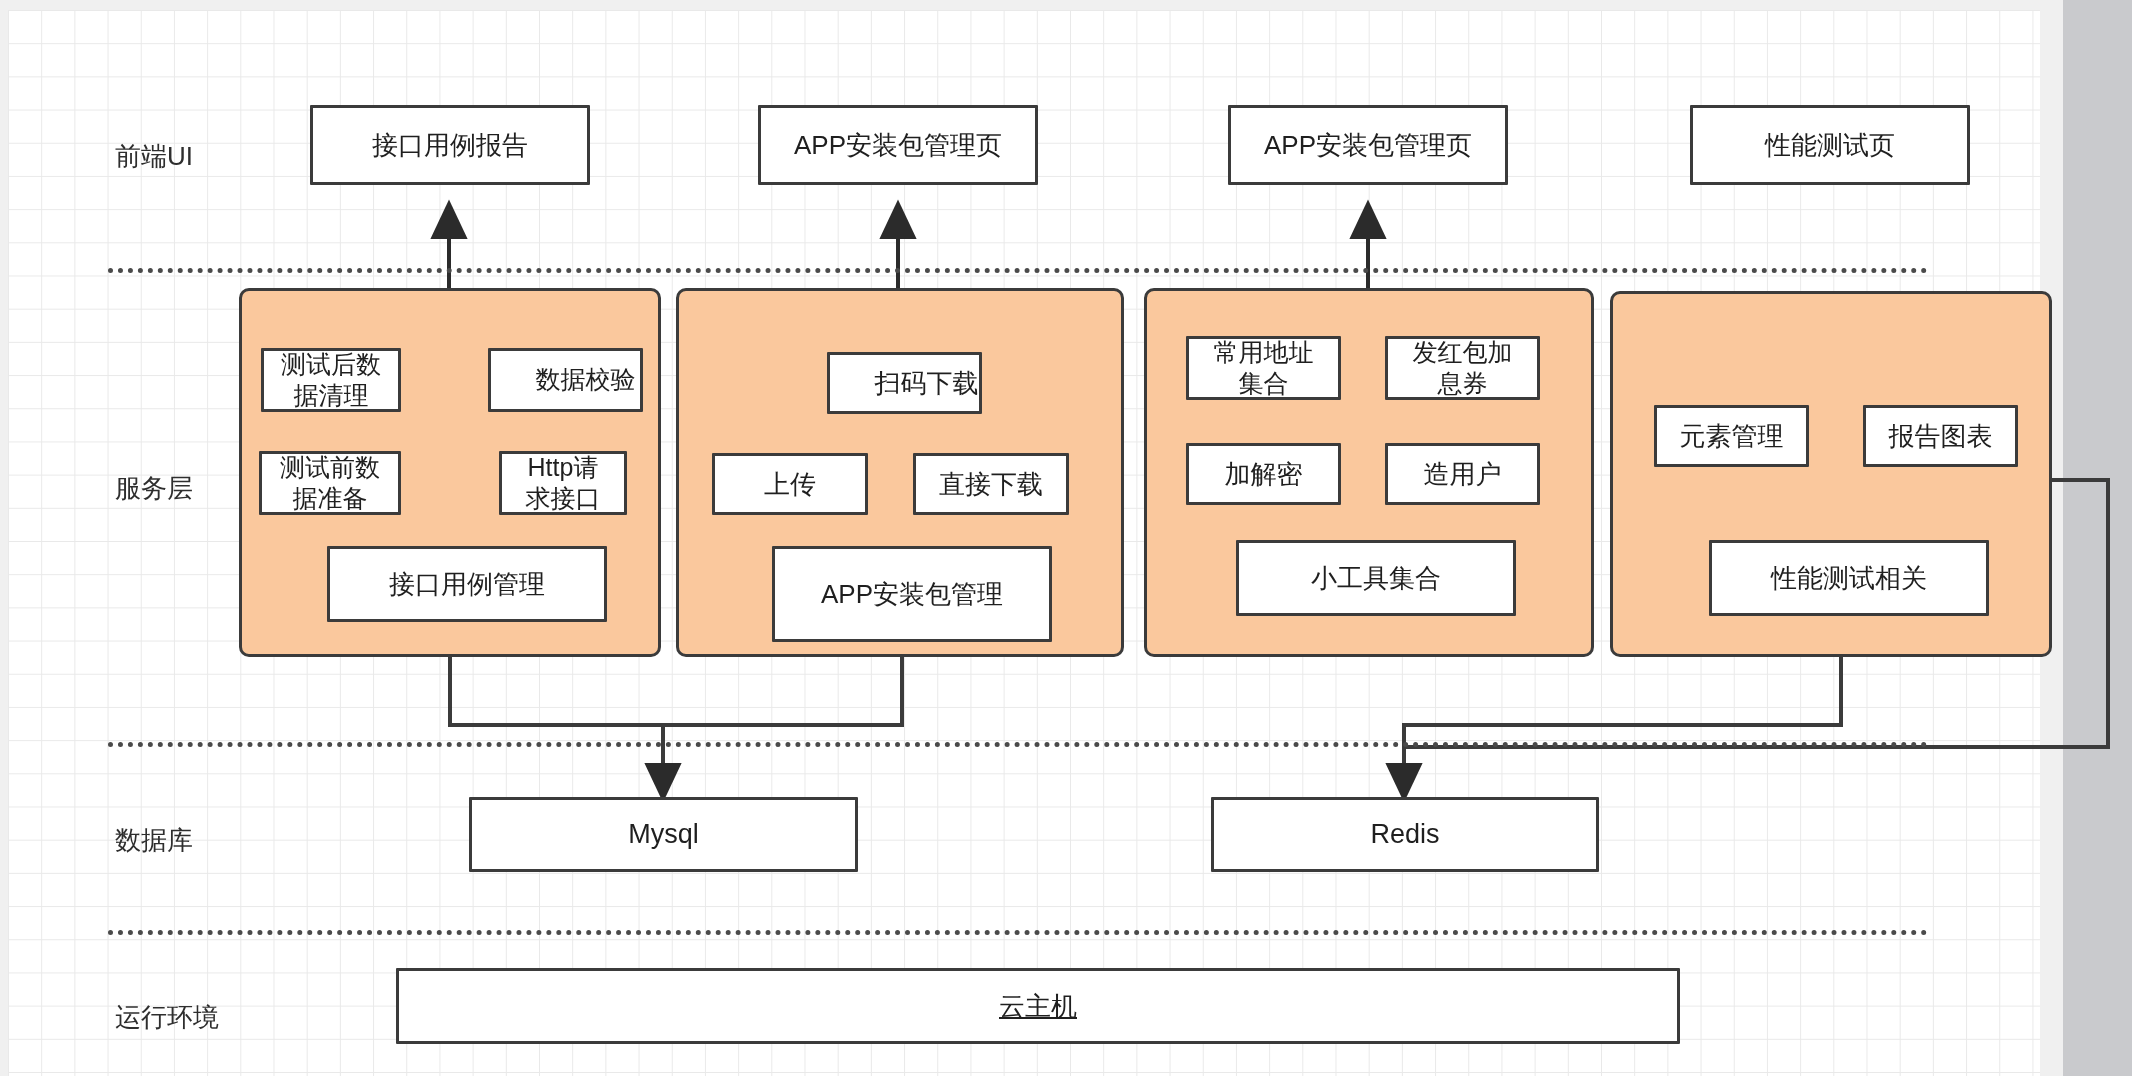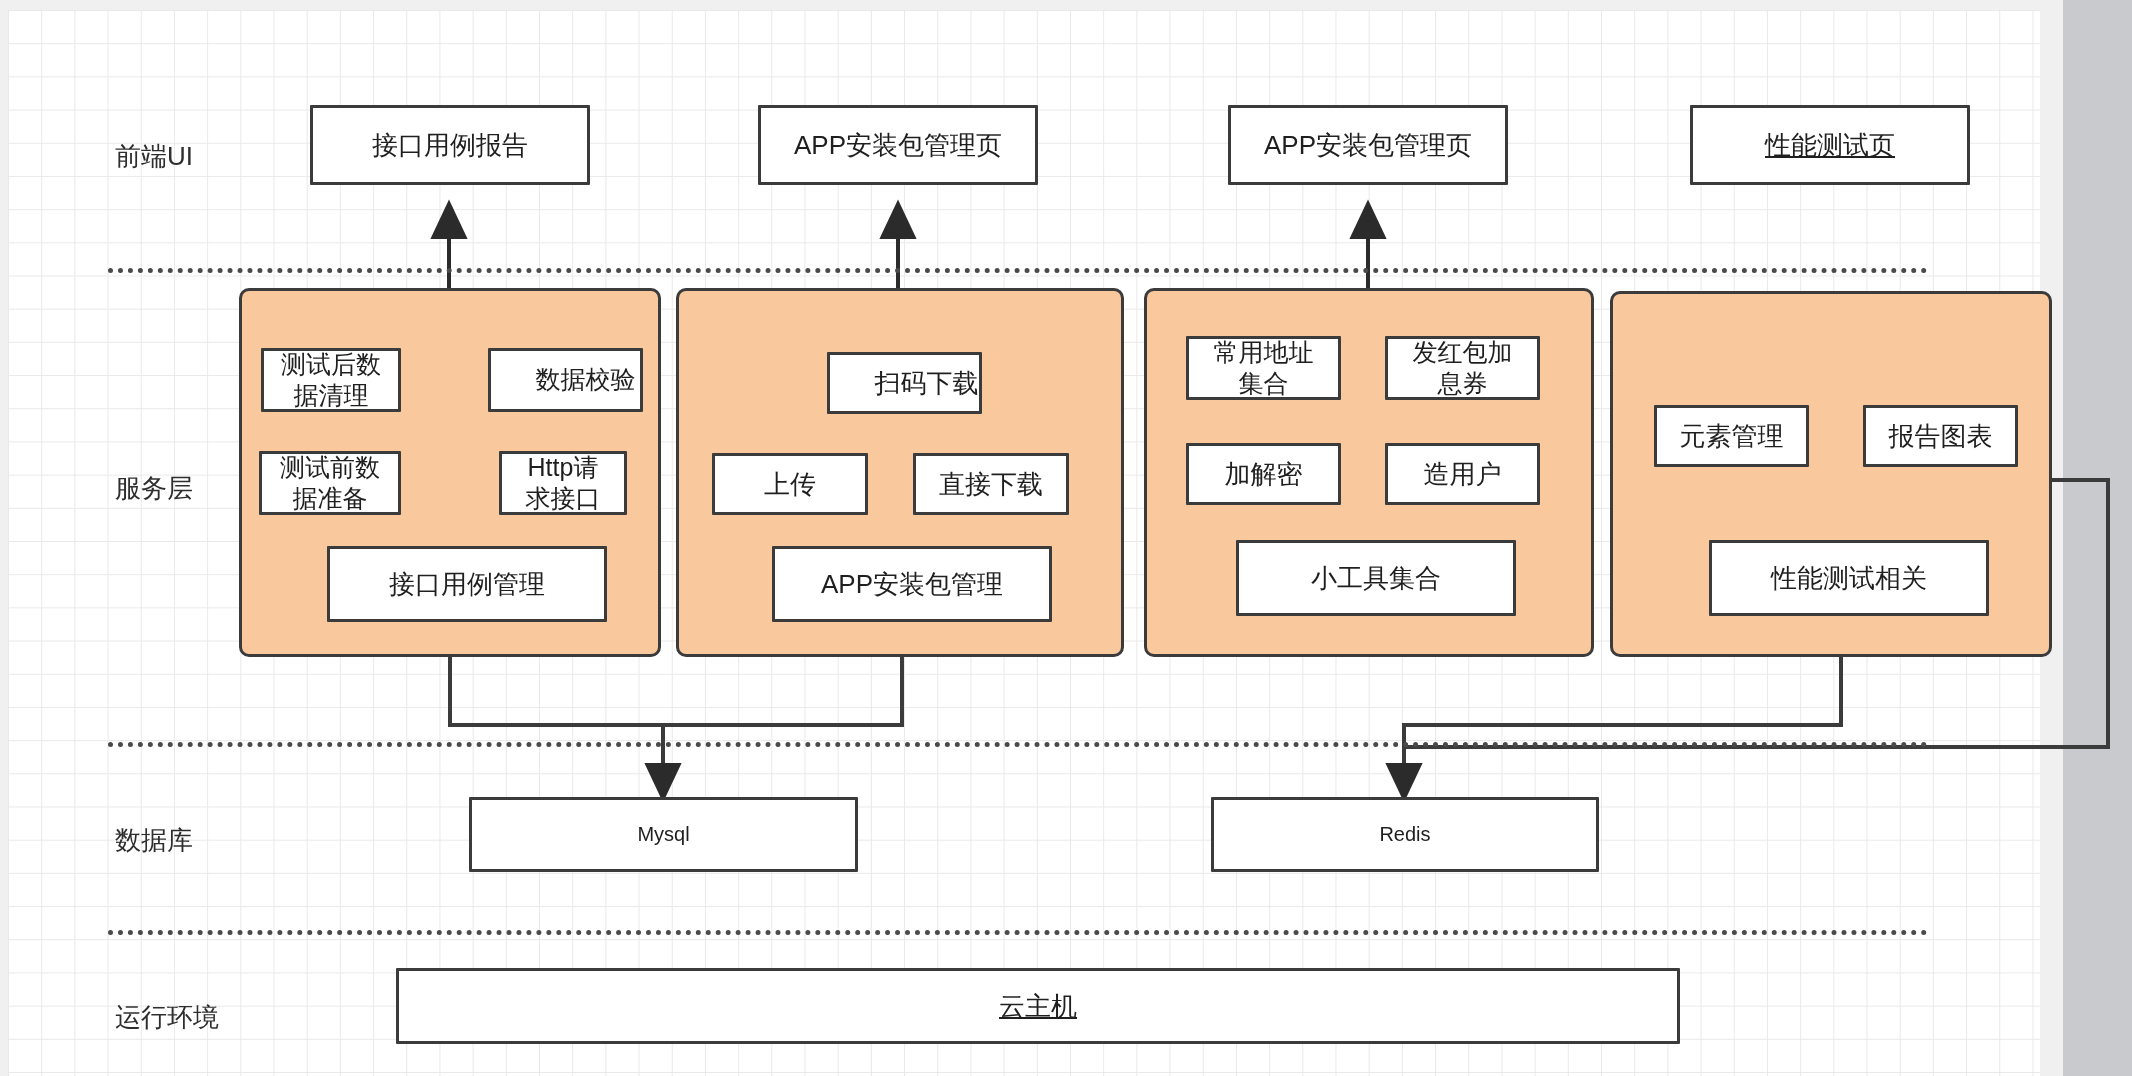--- a/index.html
+++ b/index.html
@@ -73,21 +73,21 @@
     color: #1f1f1f;
     display: flex;
     align-items: center;
     justify-content: center;
     text-align: center;
     font-size: 26px;
     line-height: 1.25;
     border-radius: 1px;
   }
   .node.sm  { font-size: 25px; border-width: 3px; }
-  .node.lat { font-size: 20px; }
+  .node.lat { font-size: 27px; }
 
   
   .panel {
     position: absolute;
     box-sizing: border-box;
     background: #fac89d;
     border: 3px solid #3b3b3b;
     border-radius: 10px;
   }
 
@@ -146,21 +146,21 @@
   <div class="sep" style="left:108px; top:930px; width:1820px;"></div>
 
   <div class="row-label" style="left:115px; top:141px;">前端UI</div>
   <div class="row-label" style="left:115px; top:473px;">服务层</div>
   <div class="row-label" style="left:115px; top:825px;">数据库</div>
   <div class="row-label" style="left:115px; top:1002px;">运行环境</div>
 
   <div class="node" style="left:310px; top:105px; width:280px; height:80px;">接口用例报告</div>
   <div class="node" style="left:758px; top:105px; width:280px; height:80px;">APP安装包管理页</div>
   <div class="node" style="left:1228px; top:105px; width:280px; height:80px;">APP安装包管理页</div>
-  <div class="node" style="left:1690px; top:105px; width:280px; height:80px;text-decoration:underline;">性能测试页</div>
+  <div class="node" style="left:1690px; top:105px; width:280px; height:80px;">性能测试页</div>
 
   <div class="panel" style="left:239px; top:288px; width:422px; height:369px;"></div>
   <div class="node sm" style="left:261px; top:348px; width:140px; height:64px;">
     <span style="white-space:pre-line;">测试后数
 据清理</span>
   </div>
   <div class="node sm" style="left:488px; top:348px; width:155px; height:64px;padding-left:40px;">数据校验</div>
   <div class="node sm" style="left:259px; top:451px; width:142px; height:64px;">
     <span style="white-space:pre-line;">测试前数
 据准备</span>
@@ -168,21 +168,21 @@
   <div class="node sm" style="left:499px; top:451px; width:128px; height:64px;">
     <span style="white-space:pre-line;">Http请
 求接口</span>
   </div>
   <div class="node" style="left:327px; top:546px; width:280px; height:76px;">接口用例管理</div>
 
   <div class="panel" style="left:676px; top:288px; width:448px; height:369px;"></div>
   <div class="node" style="left:827px; top:352px; width:155px; height:62px;padding-left:44px;">扫码下载</div>
   <div class="node" style="left:712px; top:453px; width:156px; height:62px;">上传</div>
   <div class="node" style="left:913px; top:453px; width:156px; height:62px;">直接下载</div>
-  <div class="node" style="left:772px; top:546px; width:280px; height:76px;">APP安装包管理</div>
+  <div class="node" style="left:772px; top:546px; width:280px; height:96px;">APP安装包管理</div>
 
   <div class="panel" style="left:1144px; top:288px; width:450px; height:369px;"></div>
   <div class="node sm" style="left:1186px; top:336px; width:155px; height:64px;">
     <span style="white-space:pre-line;">常用地址
 集合</span>
   </div>
   <div class="node sm" style="left:1385px; top:336px; width:155px; height:64px;">
     <span style="white-space:pre-line;">发红包加
 息券</span>
   </div>

